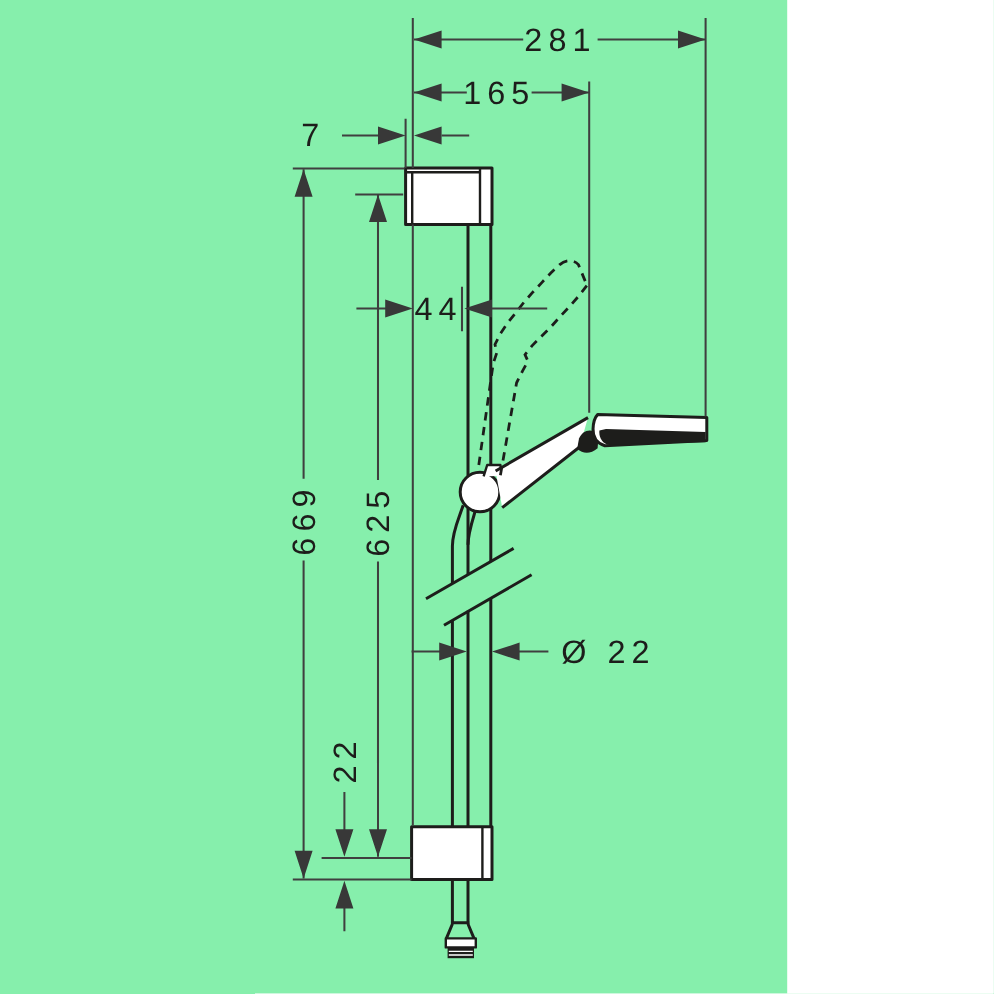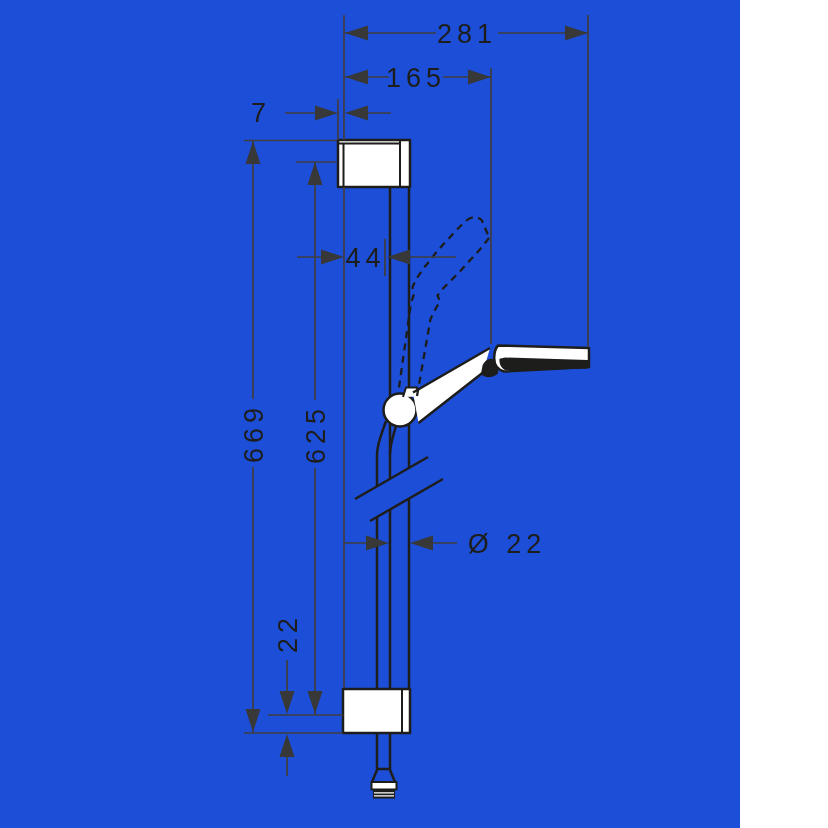--- a/index.html
+++ b/index.html
@@ -1,17 +1,17 @@
 <!DOCTYPE html>
 <html><head>
 <meta charset="utf-8">
 <style>
   html,body{margin:0;padding:0;background:#ffffff;}
   body{width:828px;height:828px;font-family:"Liberation Sans",sans-serif;}
-  .stage{position:relative;width:740px;height:828px;background:#1d4ed8;}
+  .stage{position:relative;width:656px;height:828px;background:#86efac;}
   svg{display:block;}
   .obj{stroke:#1d1d1b;stroke-width:2.5;fill:none;stroke-linejoin:round;}
   .thin{stroke-width:2;}
   .fillw{fill:#ffffff;}
   .filld{fill:#1d1d1b;stroke:none;}
   .dashed{stroke:#1d1d1b;stroke-width:2.3;fill:none;stroke-dasharray:7 5.5;}
   .dim{stroke:#3f3f3f;stroke-width:1.7;fill:none;}
   .ar{fill:#383838;stroke:none;}
   .lbl{font-family:"Liberation Sans",sans-serif;font-size:27px;letter-spacing:5px;fill:#1d1d1b;stroke:none;}
 </style>

